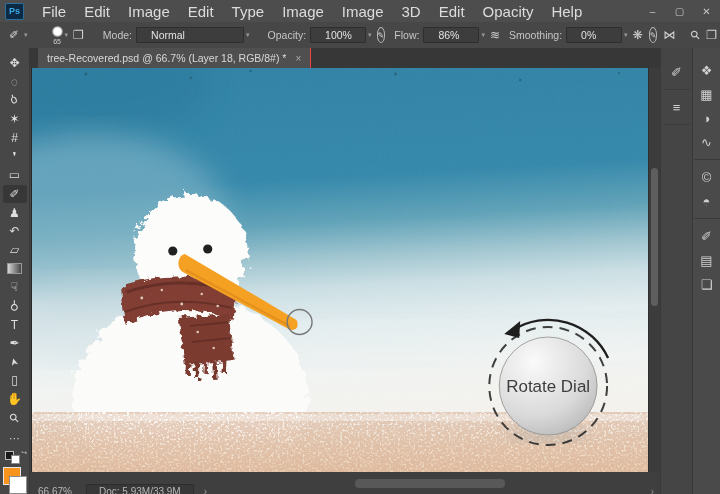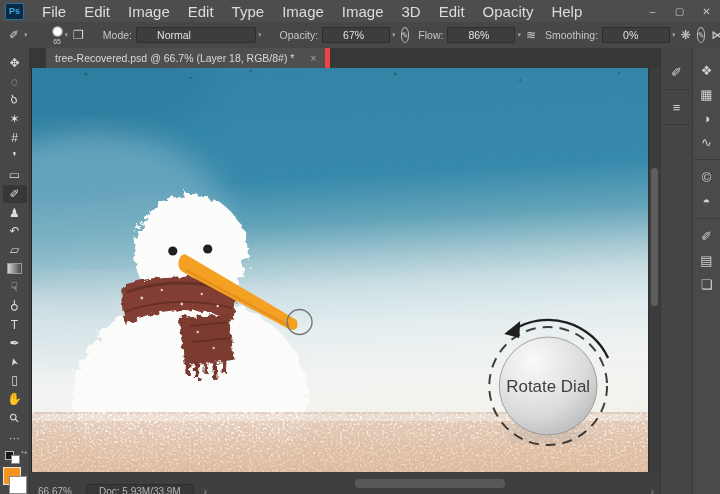--- a/index.html
+++ b/index.html
@@ -20,36 +20,36 @@
 
   
   .optionsbar{position:absolute;top:22px;left:0;right:0;height:26px;background:#474747;
               border-bottom:1px solid #323232;display:flex;align-items:center;
               font-size:10.5px;color:#c6c6c6;white-space:nowrap}
   .ob-icon{color:#d2d2d2;font-size:12px;padding:0 3px;text-align:center}
   .caret{color:#9a9a9a;font-size:7px;padding:0 2px}
   .ob-sep{width:1px;height:18px;background:#585858;margin:0 5px}
   .ob-label{padding:0 4px 0 6px}
   .ob-val{background:#3d3d3d;border:1px solid #2e2e2e;color:#e2e2e2;border-radius:1px;
-          padding:1px 20px;font-size:10.5px;min-width:26px;text-align:left}
+          padding:1px 14px;font-size:10.5px;min-width:26px;text-align:left}
   .ob-val.wide{min-width:78px}
   .brush-preview{display:flex;flex-direction:column;align-items:center;line-height:1;margin-left:12px}
   .brush-dot{width:11px;height:11px;border-radius:50%;
              background:radial-gradient(circle,#ffffff 45%,rgba(255,255,255,.15) 75%)}
   .brush-size{font-size:7px;color:#cfcfcf;margin-top:1px}
   .circle-pen{width:14px;height:14px;border:1px solid #b5b5b5;border-radius:50%;
               font-size:8px;color:#cfcfcf;display:flex;align-items:center;justify-content:center;margin:0 3px}
   .share-box{border:1px solid #b0b0b0;border-radius:2px;width:13px;height:13px;font-size:9px;
              color:#cfcfcf;display:flex;align-items:center;justify-content:center;margin:0 4px 0 2px}
   .rot45{display:inline-block;transform:rotate(-45deg)}
 
   
   .tabbar{position:absolute;top:48px;left:30px;width:630px;height:20px;background:#373737;display:flex}
   .tab{background:#4f4f4f;color:#d9d9d9;font-size:10.5px;display:flex;align-items:center;
-       padding:0 9px;gap:16px;margin-left:16px;border-right:5px solid #ef4444}
+       padding:0 9px;gap:9px;margin-left:8px;border-right:1px solid #ef4444}
   .tab-close{color:#a9a9a9;font-size:10px}
 
   
   .toolbar{position:absolute;top:48px;left:0;width:30px;bottom:0;background:#474747;
            border-right:1px solid #383838;display:flex;flex-direction:column;align-items:center;
            padding-top:6px;box-sizing:border-box}
   .tool{width:24px;height:19px;display:flex;align-items:center;justify-content:center;
         color:#dedede;font-size:12px;line-height:1}
   .tool.selected{background:#373737;border-radius:2px}
   .g-rot160{transform:rotate(160deg);display:inline-block}
@@ -132,21 +132,21 @@
       <span class="brush-size">65</span>
     </span>
     <span class="caret">▾</span>
     <span class="ob-icon">❐</span>
     <span class="ob-sep"></span>
     <span class="ob-label">Mode:</span>
     <span class="ob-val wide">Normal</span>
     <span class="caret">▾</span>
     <span class="ob-sep"></span>
     <span class="ob-label">Opacity:</span>
-    <span class="ob-val">67%</span>
+    <span class="ob-val">100%</span>
     <span class="caret">▾</span>
     <span class="circle-pen">✎</span>
     <span class="ob-label">Flow:</span>
     <span class="ob-val">86%</span>
     <span class="caret">▾</span>
     <span class="ob-icon">≋</span>
     <span class="ob-label">Smoothing:</span>
     <span class="ob-val">0%</span>
     <span class="caret">▾</span>
     <span class="ob-icon">❋</span>

